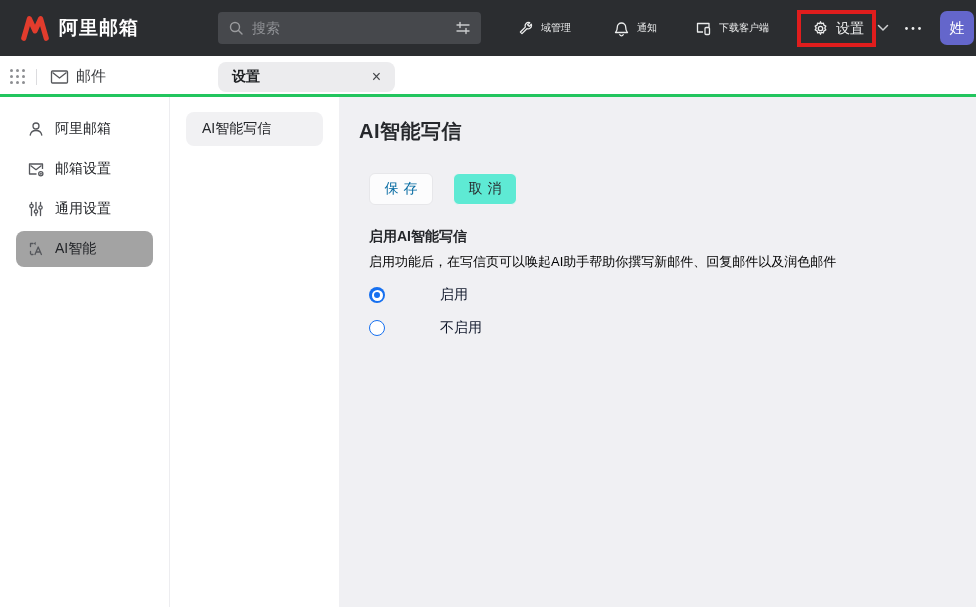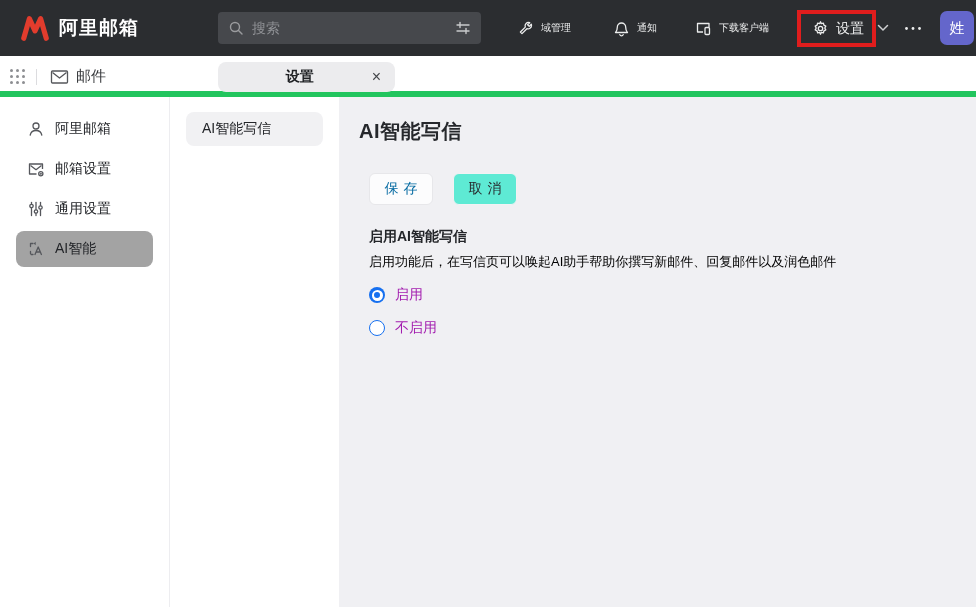--- a/index.html
+++ b/index.html
@@ -27,21 +27,21 @@
     border:4px solid #e01d1d; display:flex; align-items:center; padding-left:11px; gap:7px;
     color:#eceded; font-size:14px; cursor:pointer; }
   .hnav-chevron  { left:872px; width:22px; justify-content:center; }
   .hnav-more     { left:899px; width:28px; justify-content:center; letter-spacing:2px; }
 
   .avatar { position:absolute; left:940px; top:11px; width:34px; height:34px; border-radius:7px;
     background:#6466cb; color:#fff; font-size:15px; display:flex; align-items:center; justify-content:center;
     cursor:pointer; }
 
   
-  .tabbar { position:relative; height:41px; background:#fff; border-bottom:6px solid #22c55e;text-align:center; }
+  .tabbar { position:relative; height:41px; background:#fff; border-bottom:3px solid #22c55e; }
   .grid-btn { position:absolute; left:9px; top:12px; cursor:pointer; }
   .tab-divider { position:absolute; left:36px; top:13px; width:1px; height:16px; background:#dcdcdf; }
   .app-entry { position:absolute; left:50px; top:0; height:41px; display:flex; align-items:center; gap:7px;
     color:#36383b; font-size:15px; cursor:pointer; }
   .tab { position:absolute; left:218px; top:6px; width:177px; height:30px; background:#ececee; border-radius:8px;
     display:flex; align-items:center; padding:0 10px 0 14px; cursor:pointer; }
   .tab-label { flex:1; font-size:14px; font-weight:bold; color:#1f2124; }
   .tab-close { font-size:16px; color:#44464a; line-height:1; padding:2px 4px; cursor:pointer; }
 
   
@@ -71,21 +71,21 @@
   .section-desc { margin-top:7px; font-size:13px; color:#000000; }
 
   .radio-row { display:flex; align-items:center; gap:10px; margin-top:15px; height:18px; cursor:pointer; }
   .radio { width:16px; height:16px; border-radius:50%; position:relative; flex:none;
     border:1.5px solid #1670f0; background:#fff; }
   .radio.on { border:none; background:#1670f0; }
   .radio.on::before { content:""; position:absolute; left:2.5px; top:2.5px; right:2.5px; bottom:2.5px;
     background:#fff; border-radius:50%; }
   .radio.on::after { content:""; position:absolute; left:5px; top:5px; right:5px; bottom:5px;
     background:#1670f0; border-radius:50%; }
-  .radio-label { font-size:14px; color:#a21caf; }
+  .radio-label { font-size:14px; color:#0f172a;margin-left:45px; }
 
   svg { display:block; }
 </style>
 </head>
 <body>
 
 <div class="header">
   <div class="logo">
     <span>
       <svg width="30" height="26" viewBox="0 0 32 26">

